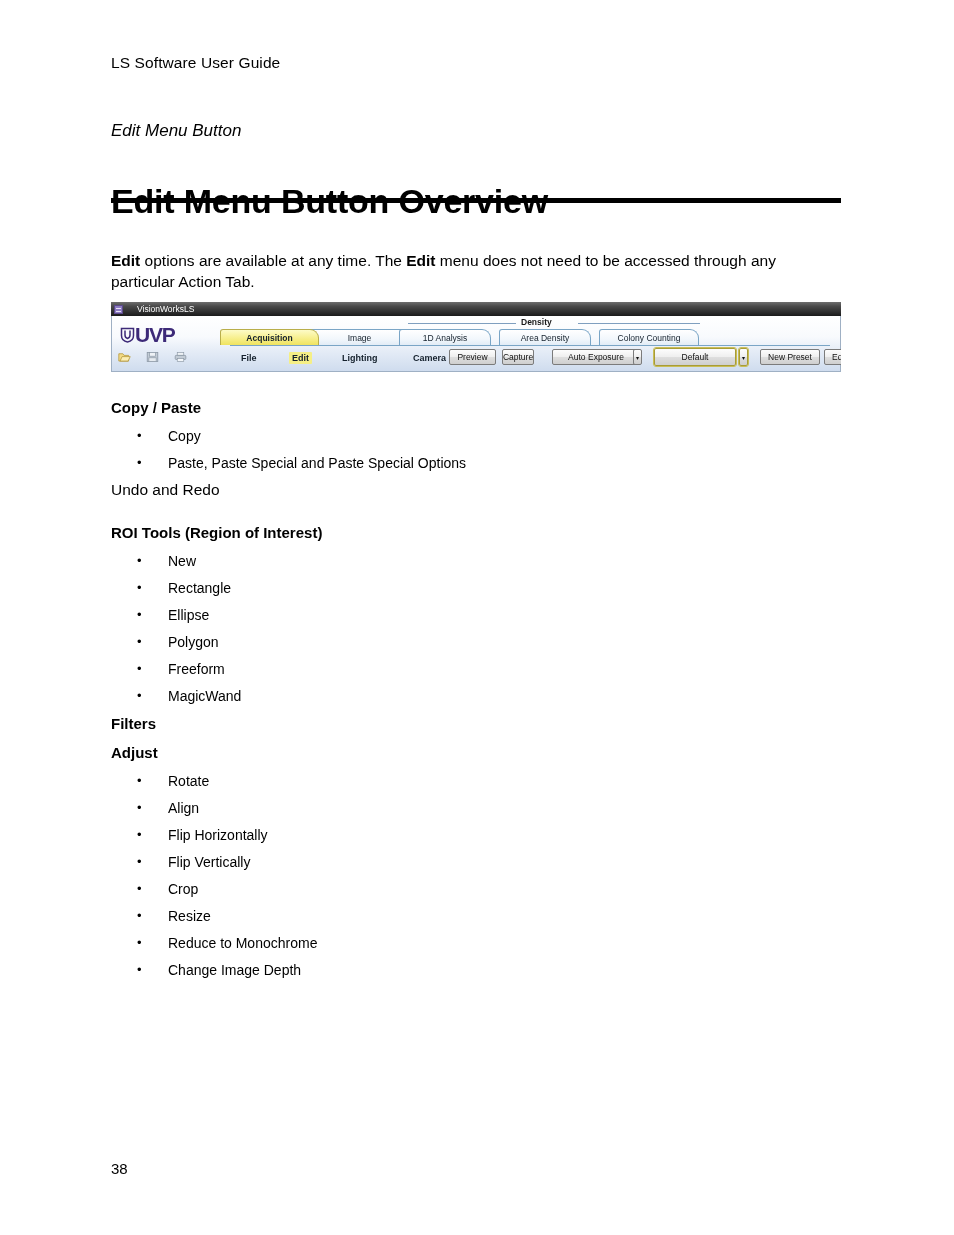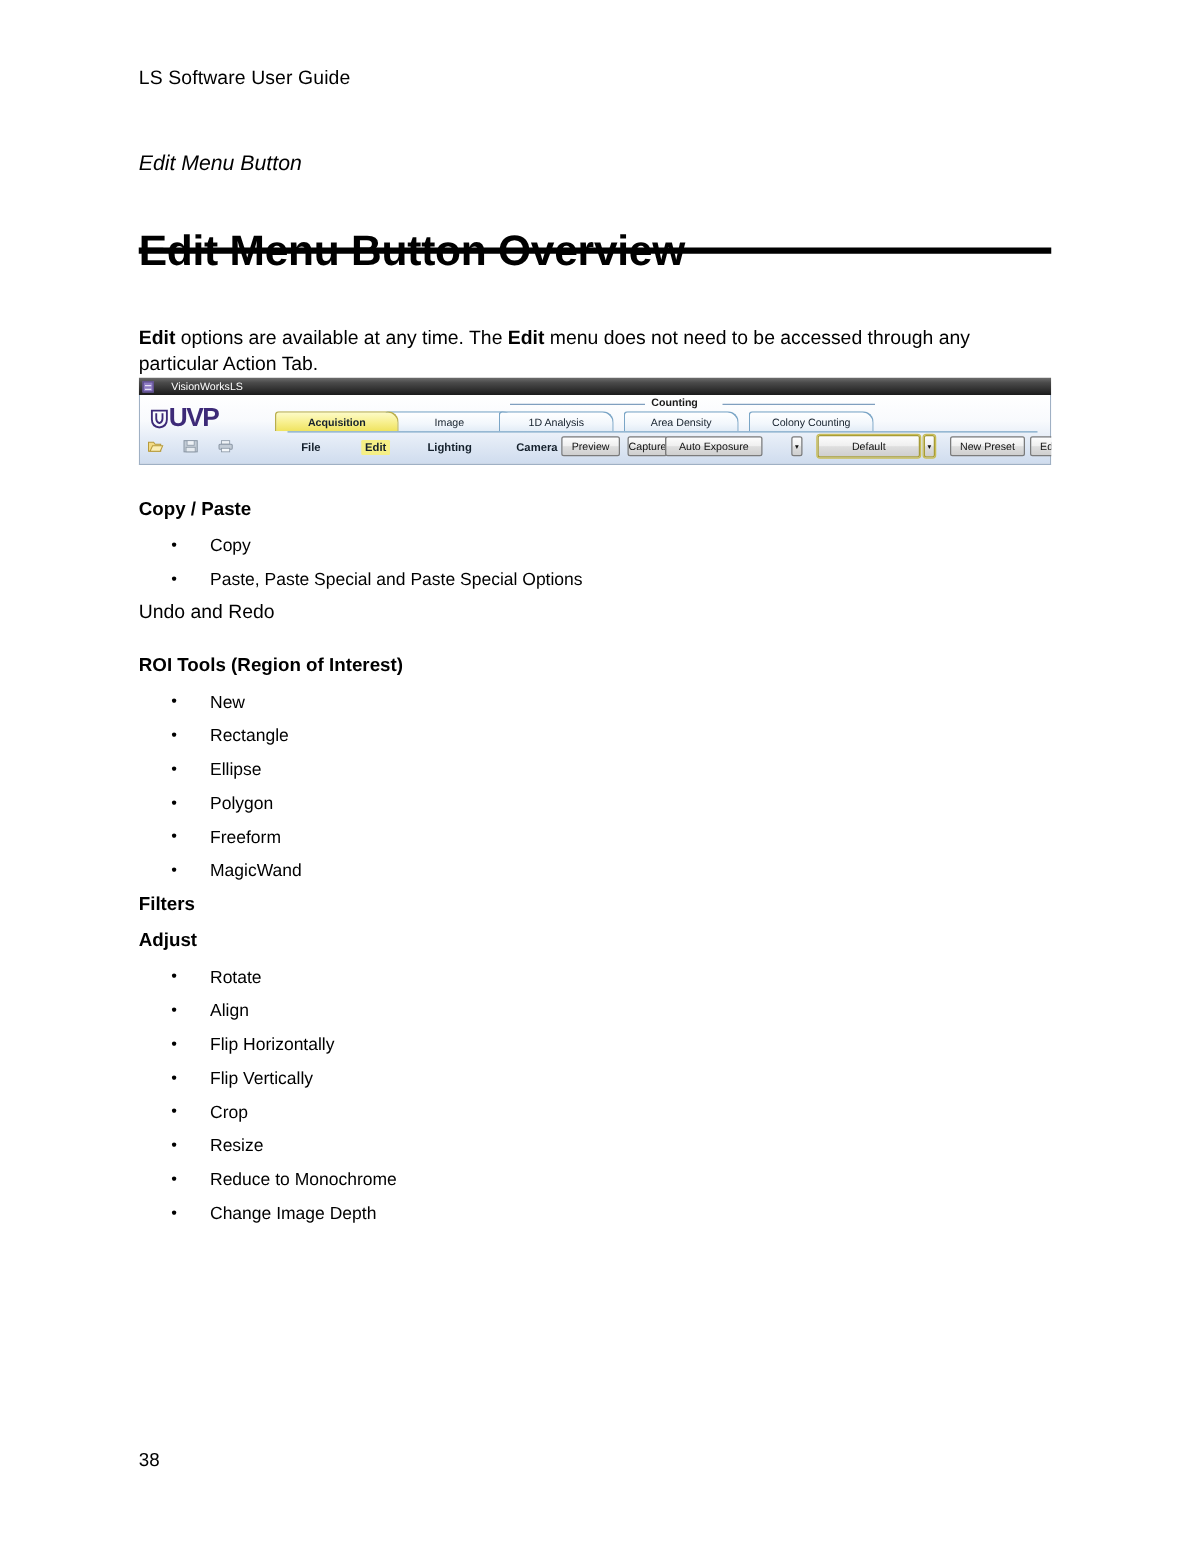--- a/index.html
+++ b/index.html
@@ -56,21 +56,21 @@
     top: 198px;
     width: 730px;
     height: 5px;
     background: #000;
   }
 
   
   .intro {
     position: absolute;
     left: 111px;
-    top: 244px;
+    top: 234px;
     width: 700px;
     font-size: 15.5px;
     line-height: 21px;
     color: #000;
   }
   .intro b { font-weight: bold; }
 
   
   .app-shot {
     position: absolute;
@@ -347,21 +347,21 @@
 
       <div class="uvp-logo">
         <svg class="uvp-crest" viewBox="0 0 30 32">
           <path d="M3 3 H27 V17 C27 25 21 29 15 30 C9 29 3 25 3 17 Z" fill="none" stroke="#3d2a78" stroke-width="3"></path>
           <path d="M10 7 V16 C10 20 12 22 15 23 C18 22 20 20 20 16 V7" fill="none" stroke="#3d2a78" stroke-width="3"></path>
         </svg>
         <span class="uvp-word">UVP</span>
       </div>
 
       <div class="group-rule" style="left:296px; width:108px;"></div>
-      <div class="group-label" style="left:409px;">Counting</div>
+      <div class="group-label" style="left:409px;">Density</div>
       <div class="group-rule" style="left:466px; width:122px;"></div>
 
       <div class="tab active" style="left:108px; width:99px;">
           <span>Acquisition</span>
         </div>
       <div class="tab" style="left:196px; width:103px;">
           <span>Image</span>
         </div>
       <div class="tab" style="left:287px; width:92px;">
           <span>1D Analysis</span>
@@ -397,21 +397,21 @@
         <div class="menu-item highlight" style="left:153px;"><span>Edit</span></div>
         <div class="menu-item" style="left:203px;"><span>Lighting</span></div>
         <div class="menu-item" style="left:274px;"><span>Camera</span></div>
 
         <div class="ribbon-btn" style="left:337px; width:47px;">
             <span>Preview</span>
           </div>
         <div class="ribbon-btn" style="left:390px; width:32px;">
             <span>Capture</span>
           </div>
-        <div class="ribbon-btn" style="left:420px; width:78px;text-align:right;">
+        <div class="ribbon-btn" style="left:440px; width:88px;text-align:right;">
             <span>Auto Exposure</span>
           </div>
         <div class="split-arrow" style="left:521px;">
             <span>▾</span>
           </div>
 
         <div class="ribbon-btn focused" style="left:542px; width:82px;">
             <span>Default</span>
           </div>
         <div class="split-arrow focused" style="left:627px;">

